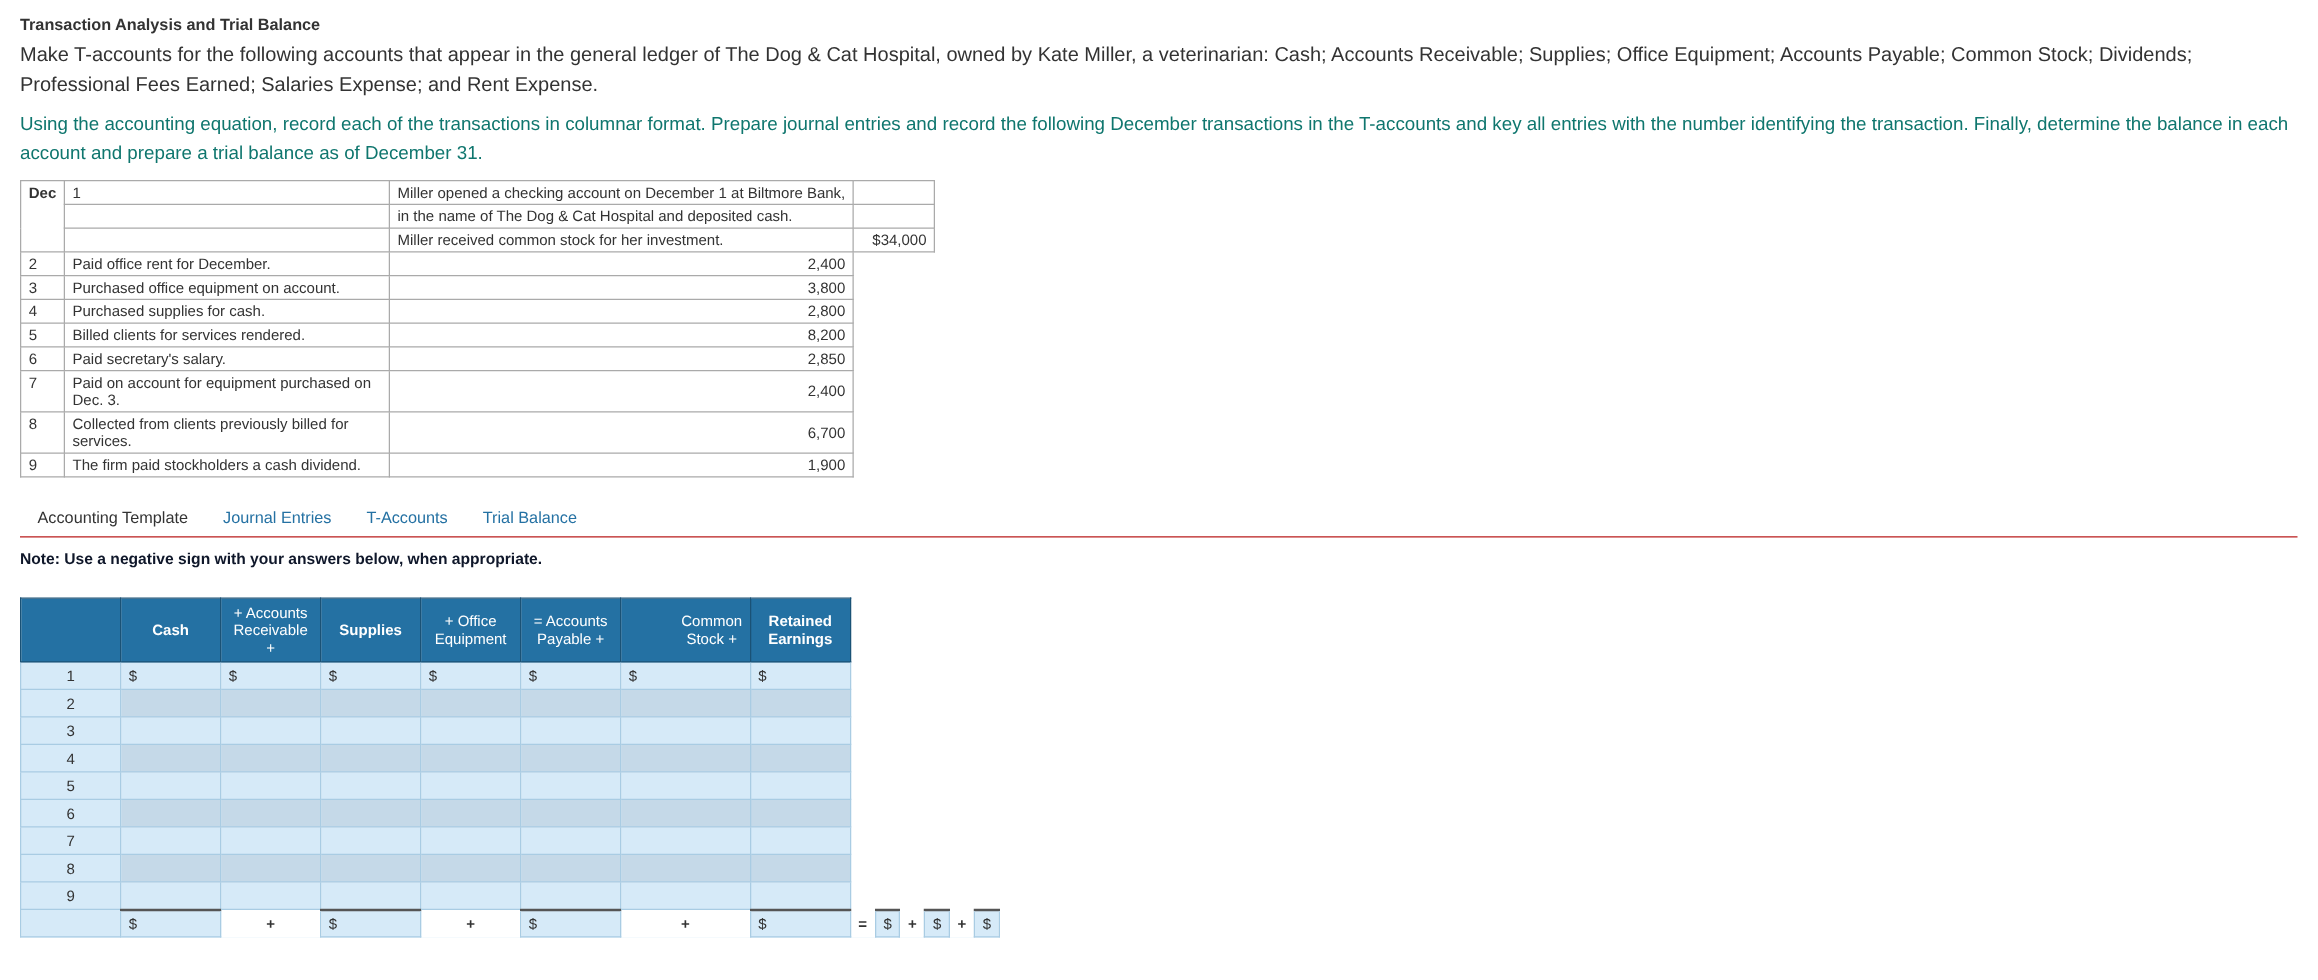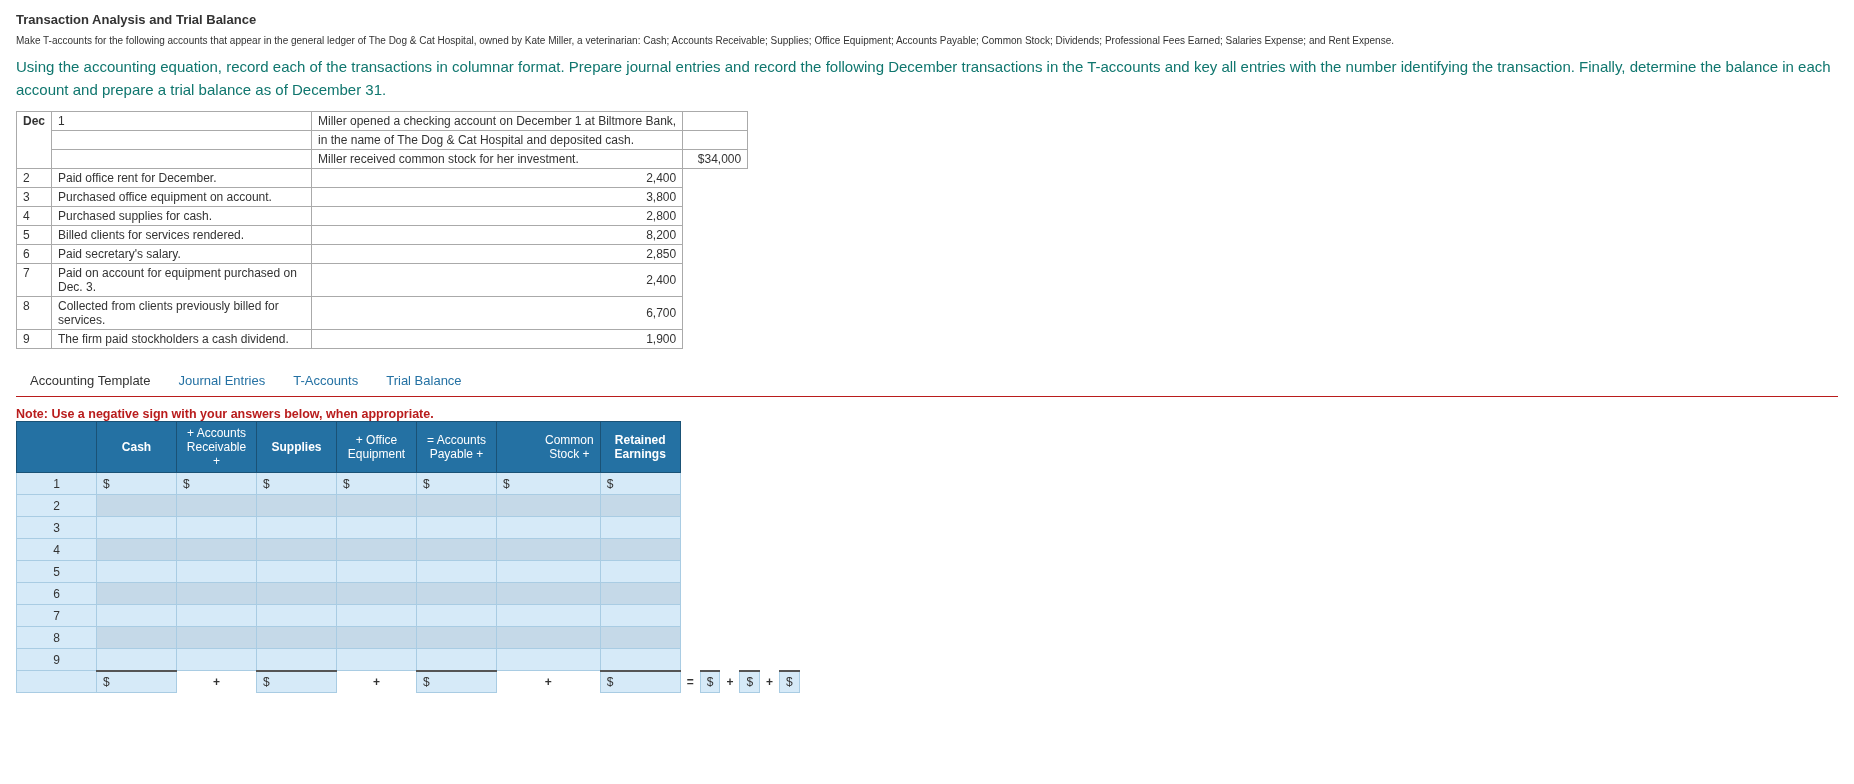--- a/index.html
+++ b/index.html
@@ -9,21 +9,21 @@
       color: #333;
       background: #fff;
       padding: 12px 16px;
     }
     .title {
       font-weight: bold;
       font-size: 13px;
       margin-bottom: 6px;
     }
     .description {
-      font-size: 10px;
+      font-size: 16px;
       margin-bottom: 8px;
       line-height: 1.5;
       color: #333;
     }
     .instruction {
       font-size: 15px;
       color: #0f766e;
       margin-bottom: 10px;
       line-height: 1.5;
     }
@@ -74,22 +74,22 @@
     .tab.active {
       color: #333;
       font-weight: normal;
       border-bottom: 2px solid transparent;
     }
     .tab.link-style {
       color: #2471a3;
     }
     .note-text {
       font-size: 12.5px;
-      margin-bottom: 0;
-      color: #b91c1c;
+      margin-bottom: 24px;
+      color: #0f172a;
     }
     .note-text span {
       font-weight: bold;
     }
     
     .accounting-table {
       border-collapse: collapse;
       font-size: 12px;
       width: 750px;
     }

